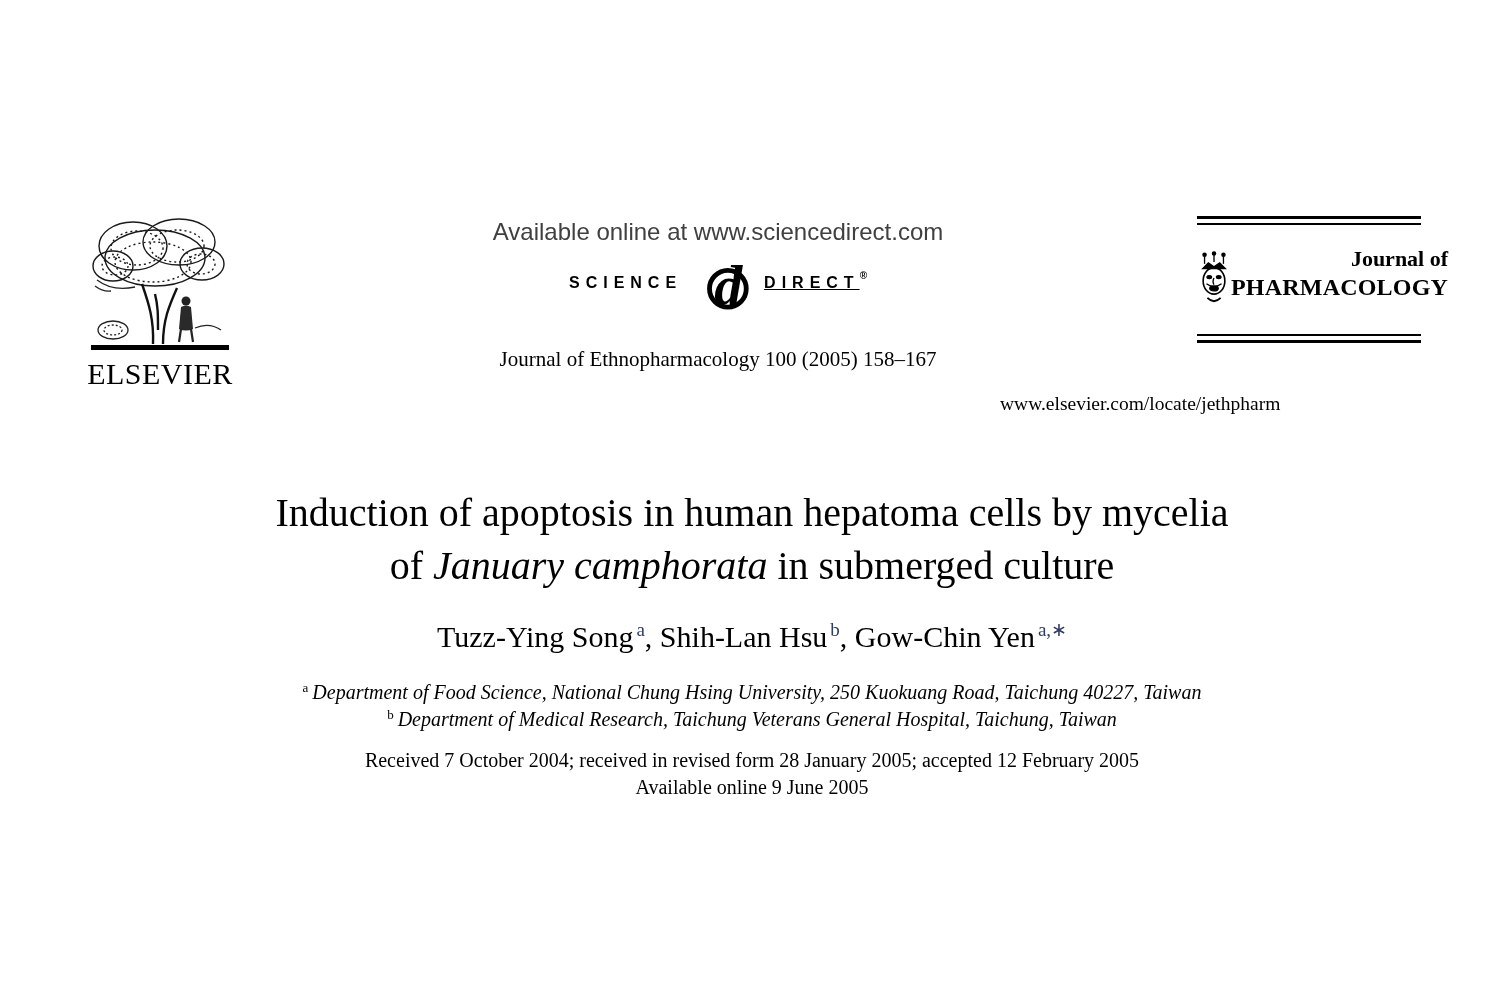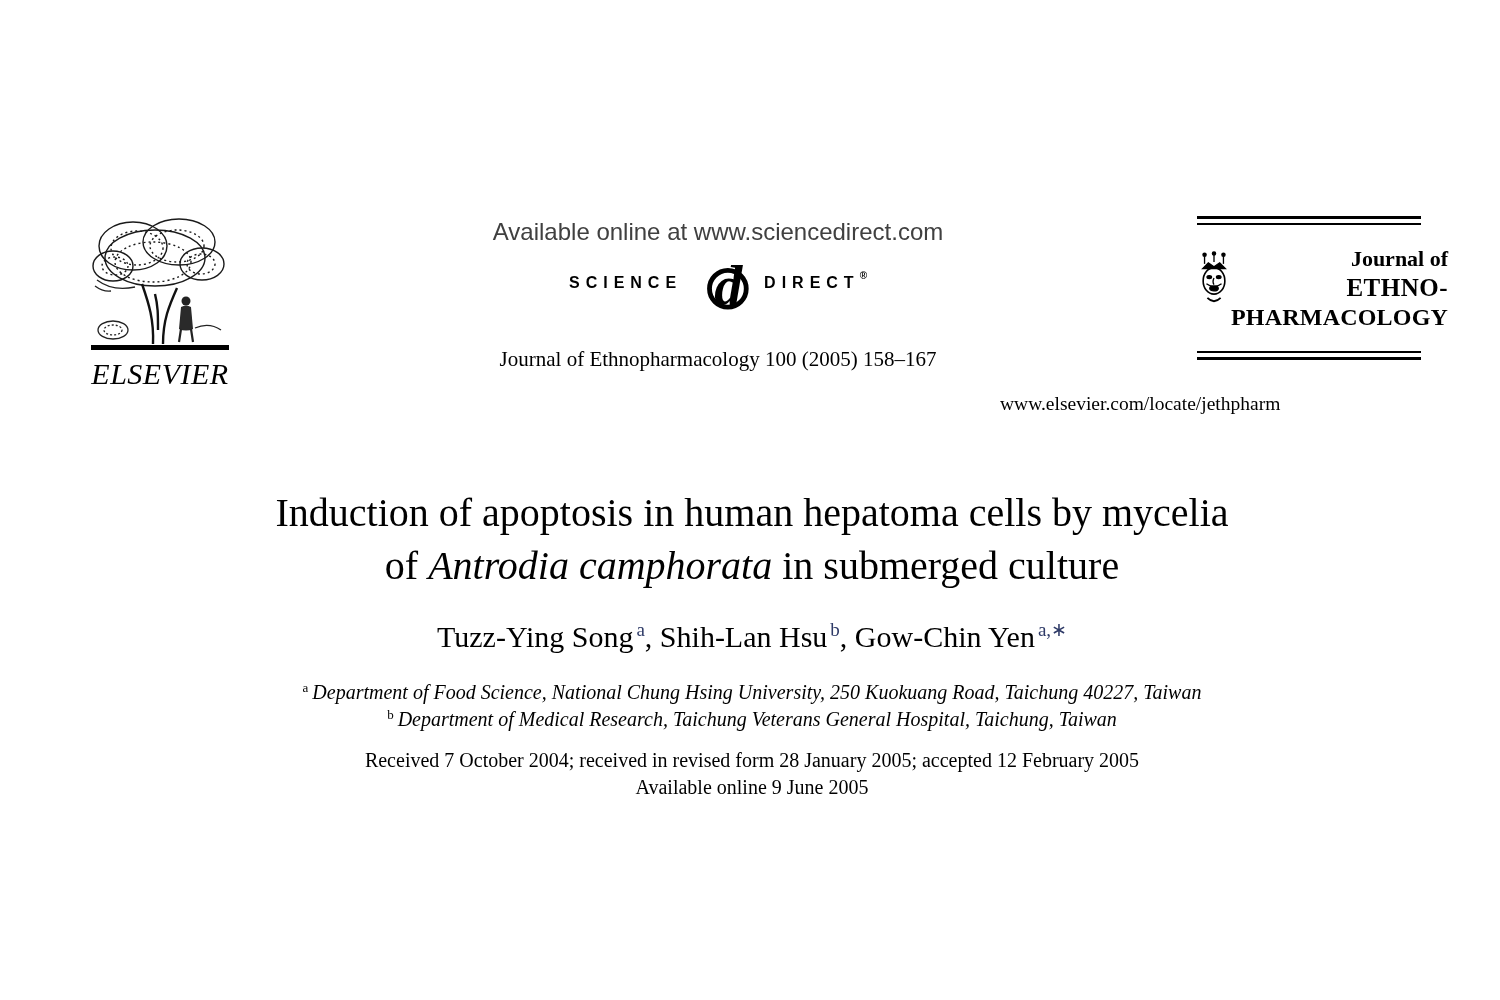--- a/index.html
+++ b/index.html
@@ -5,29 +5,29 @@
   * { margin:0; padding:0; box-sizing:border-box; }
   html,body { background:#ffffff; }
   .page {
     position:relative; width:1500px; height:1000px; background:#ffffff;
     font-family:"Liberation Serif", serif; color:#000; overflow:hidden;
   }
 
   
   .elsevier { position:absolute; left:84px; top:208px; width:152px; text-align:center; }
   .elsevier svg { display:block; margin:0 auto; }
-  .elsevier-word { font-size:30px; letter-spacing:0.5px; margin-top:3px;font-style:italic; }
+  .elsevier-word { font-size:30px; letter-spacing:0.5px; margin-top:3px; }
 
   
   .center-head { position:absolute; left:718px; top:218px; transform:translateX(-50%); text-align:center; white-space:nowrap; }
   .avail { font-family:"Liberation Sans", sans-serif; font-size:24px; color:#404040; }
   .sd-logo { margin-top:5px; height:64px; display:flex; align-items:center; justify-content:center; }
   .sd-word { font-family:"Liberation Sans", sans-serif; font-weight:bold; font-size:16px; letter-spacing:6px; color:#000; }
   .sd-word.left { margin-right:20px; }
-  .sd-word.right { margin-left:4px; }
+  .sd-word.right { margin-left:4px;text-decoration:underline; }
   .sd-reg { font-family:"Liberation Sans", sans-serif; font-weight:bold; font-size:10px; vertical-align:top; position:relative; top:-8px; }
   .journal-ref { font-size:21px; margin-top:32px; }
 
   
   .right-head { position:absolute; left:1197px; top:216px; width:224px; }
   .rule-thick { height:3px; background:#000; }
   .rule-thin { height:2px; background:#000; }
   .rule-gap { height:4px; }
   .jlogo-row { display:flex; margin-top:23px; align-items:flex-start; }
   .jlogo-emblem { width:34px; flex:0 0 34px; padding-top:2px; }
@@ -130,34 +130,33 @@
             <ellipse cx="23" cy="27" rx="2.4" ry="1.6" fill="#000"></ellipse>
             <path d="M18 28 q-2 4 0 7"></path>
             <ellipse cx="18" cy="39" rx="4.5" ry="2.6" fill="#000"></ellipse>
             <path d="M10 34 q8 6 16 0"></path>
             <path d="M11 49 q7 7 14 0" stroke-width="1.9"></path>
           </g>
         </svg>
       </span>
       <span class="jlogo-text">
         <div class="jl1">Journal of</div>
-        <div class="jl2">ETHNO-</div>
         <div class="jl3">PHARMACOLOGY</div>
       </span>
     </div>
     <div class="rules-bottom">
       <div class="rule-thin"></div>
       <div class="rule-gap"></div>
       <div class="rule-thick"></div>
     </div>
   </div>
   <div class="jurl">www.elsevier.com/locate/jethpharm</div>
 
   <div class="line title-l1">Induction of apoptosis in human hepatoma cells by mycelia</div>
-  <div class="line title-l2"><span>of </span><i>Antrodia camphorata</i><span> in submerged culture</span></div>
+  <div class="line title-l2"><span>of </span><i>January camphorata</i><span> in submerged culture</span></div>
 
   <div class="line authors"><span><span>Tuzz-Ying Song</span><span class="author-sup">a</span><span>, </span></span><span><span>Shih-Lan Hsu</span><span class="author-sup">b</span><span>, </span></span><span><span>Gow-Chin Yen</span><span class="author-sup">a,∗</span></span></div>
 
   <div class="line affil affil-a"><span class="affil-sup">a</span><span>Department of Food Science, National Chung Hsing University, 250 Kuokuang Road, Taichung 40227, Taiwan</span></div>
   <div class="line affil affil-b"><span class="affil-sup">b</span><span>Department of Medical Research, Taichung Veterans General Hospital, Taichung, Taiwan</span></div>
 
   <div class="line received">Received 7 October 2004; received in revised form 28 January 2005; accepted 12 February 2005</div>
   <div class="line avail2">Available online 9 June 2005</div>
 
 </div>

